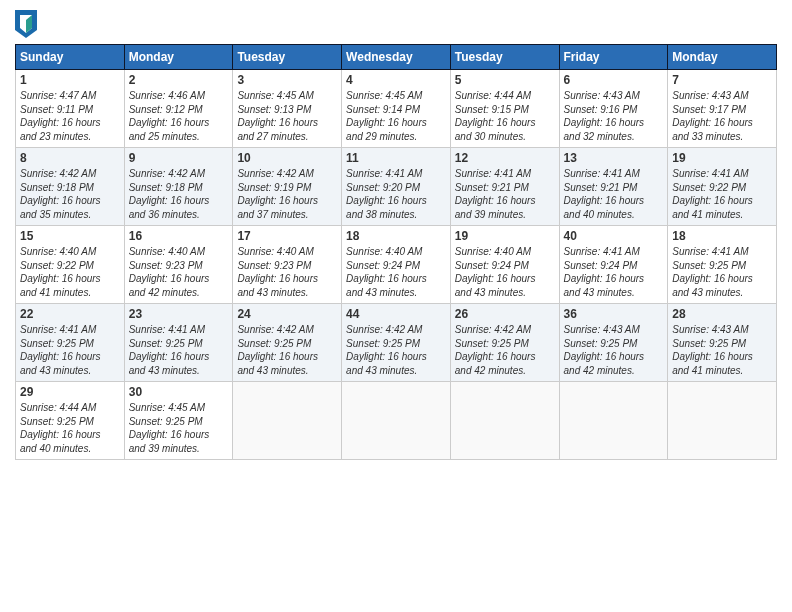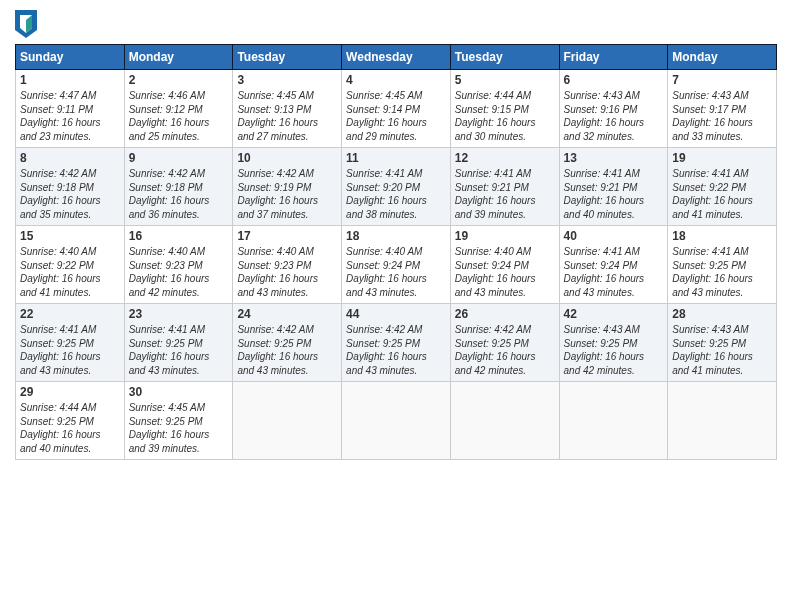--- a/index.html
+++ b/index.html
@@ -241,21 +241,21 @@
           </td>
           <td>
             <span class="day-number">44</span>
             <div class="day-info">Sunrise: 4:42 AM<br>Sunset: 9:25 PM<br>Daylight: 16 hours and 43 minutes.</div>
           </td>
           <td>
             <span class="day-number">26</span>
             <div class="day-info">Sunrise: 4:42 AM<br>Sunset: 9:25 PM<br>Daylight: 16 hours and 42 minutes.</div>
           </td>
           <td>
-            <span class="day-number">42</span>
+            <span class="day-number">36</span>
             <div class="day-info">Sunrise: 4:43 AM<br>Sunset: 9:25 PM<br>Daylight: 16 hours and 42 minutes.</div>
           </td>
           <td>
             <span class="day-number">28</span>
             <div class="day-info">Sunrise: 4:43 AM<br>Sunset: 9:25 PM<br>Daylight: 16 hours and 41 minutes.</div>
           </td>
         </tr>
         <tr>
           <td>
             <span class="day-number">29</span>

